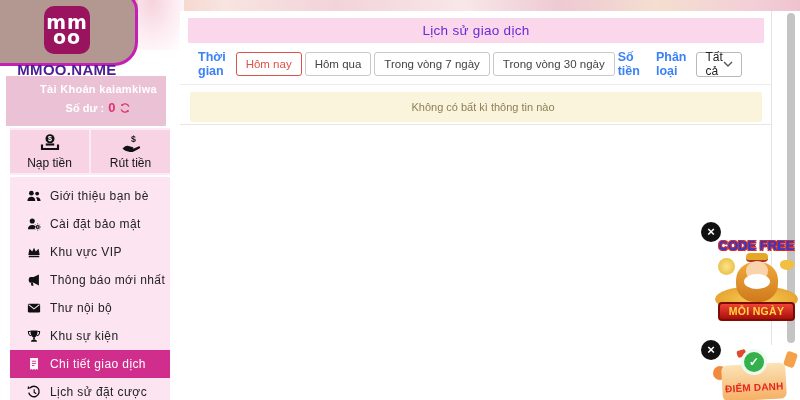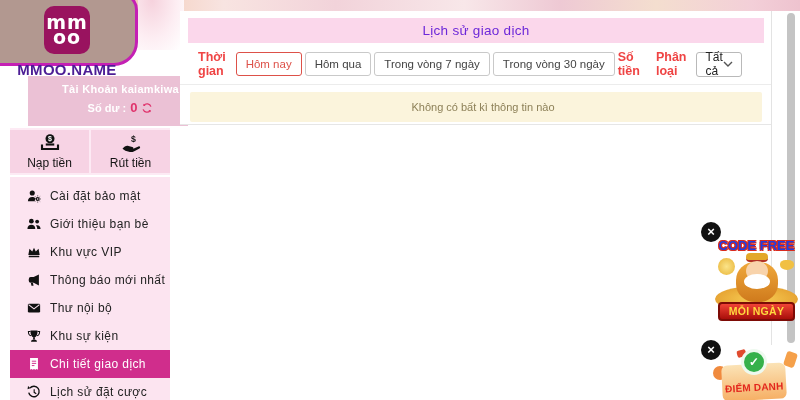--- a/index.html
+++ b/index.html
@@ -18,21 +18,21 @@
     background:#b29890; border:3px solid #c420b4; border-radius:0 18px 24px 0;
     z-index:6; padding-top:4px; cursor:pointer; }
   .logo-square { width:46px; height:48px; margin:7px auto; background:#99135f;
     border-radius:10px; display:flex; flex-direction:column; align-items:center;
     justify-content:center; color:#fff; font-weight:bold; font-size:19px;
     line-height:0.8; letter-spacing:1px; font-family:"DejaVu Sans", sans-serif; }
   .brand-name { text-align:center; color:#4c1d95; font-weight:bold; font-size:15px;
     margin-top:2px; letter-spacing:0.3px; }
 
   
-  .account-box { position:absolute; left:28px; top:76px; width:160px; height:50px;
+  .account-box { position:absolute; left:6px; top:76px; width:160px; height:50px;
     background:#ebc1d5; text-align:center; padding-top:7px;padding-left:25px; }
   .account-title { color:#fff; font-weight:bold; font-size:11px; letter-spacing:0.3px; }
   .balance-line { margin-top:5px; color:#fff; font-weight:bold; font-size:11px;
     display:flex; align-items:center; justify-content:center; gap:4px; }
   .balance-value { color:#e0336c; font-size:13px; font-weight:bold; }
   .refresh-btn { display:inline-flex; cursor:pointer; }
 
   .actions-row { position:absolute; left:10px; top:128px; width:160px; height:47px;
     display:grid; grid-template-columns:1fr 1fr; gap:2px; background:#fdeaf4; padding:2px 0; }
   .action-cell { background:#f7d3e4; display:flex; flex-direction:column;
@@ -46,21 +46,21 @@
   .menu-item .mi { width:14px; height:14px; flex:0 0 14px; display:flex; align-items:center; }
   .menu-item.active { background:#d02d8c; color:#fff; }
 
   
   .main-card { position:absolute; left:180px; top:11px; width:592px; height:114px;
     background:#fff; border-bottom:1px solid #e6e6e6; }
   .panel-header { margin:7px 8px 0; height:25px; background:#fbd7eb; color:#6d28d9;
     font-size:13.5px; text-align:center; line-height:25px; letter-spacing:0.3px; }
   .filter-row { margin-top:8px; height:26px; display:flex; align-items:center;
     padding:0 67px 0 18px; }
-  .filter-label { font-size:12.5px; font-weight:bold; color:#ef4444; margin-right:10px; }
+  .filter-label { font-size:12.5px; font-weight:bold; color:#3b82f6; margin-right:10px; }
   .filter-label.amount { margin-right:16px; }
   .fbtn { font-size:11.5px; padding:5px 9px; background:#fff; border:1px solid #c9c9c9;
     border-radius:3px; margin-right:3px; color:#444; cursor:pointer; white-space:nowrap; }
   .fbtn.selected { color:#dd5149; border-color:#dd5149; }
   .spacer { flex:1; }
   .select-box { width:100px; height:25px; border:1px solid #b9b9b9; border-radius:3px;
     display:flex; align-items:center; padding:0 8px; font-size:12px; color:#222;
     cursor:pointer; background:#fff; }
   .select-box .sel-text { flex:1; }
   .divider { margin-top:7px; border-top:1px solid #ececec; }
@@ -174,40 +174,40 @@
     </span>
     <span class="action-label">Rút tiền</span>
   </div>
 </div>
 
 <div class="menu">
 
   <div class="menu-item">
     <span class="mi">
       <svg width="14" height="14" viewBox="0 0 16 16">
+        <circle cx="5" cy="4.8" r="2.7" fill="#111"></circle>
+        <path d="M.5 13.6c0-3 2-4.7 4.5-4.7s4.5 1.7 4.5 4.7z" fill="#111"></path>
+        <circle cx="11.6" cy="5.2" r="2.2" fill="#111"></circle>
+        <path d="M10.7 13.6h4.8c0-2.6-1.6-4.2-3.8-4.2-.5 0-1 .1-1.5.3 1 1 1.5 2.3 1.5 3.9z" fill="#111"></path>
+      </svg>
+    </span>
+    <span>Giới thiệu bạn bè</span>
+  </div>
+
+  <div class="menu-item">
+    <span class="mi">
+      <svg width="14" height="14" viewBox="0 0 16 16">
         <circle cx="6" cy="4.6" r="2.9" fill="#111"></circle>
         <path d="M1 14c0-3.3 2.2-5 5-5 1.6 0 3 .6 3.9 1.7L8.6 14z" fill="#111"></path>
         <circle cx="12.2" cy="11.4" r="2.3" fill="#111"></circle>
         <circle cx="12.2" cy="11.4" r="0.9" fill="#fce4f0"></circle>
         <path d="M12.2 8.4v-1M12.2 14.4v1M9.2 11.4h-1M15.2 11.4h1M10.1 9.3l-.7-.7M14.3 13.5l.7.7M10.1 13.5l-.7.7M14.3 9.3l.7-.7" stroke="#111" stroke-width="1"></path>
       </svg>
     </span>
     <span>Cài đặt bảo mật</span>
-  </div>
-
-  <div class="menu-item">
-    <span class="mi">
-      <svg width="14" height="14" viewBox="0 0 16 16">
-        <circle cx="5" cy="4.8" r="2.7" fill="#111"></circle>
-        <path d="M.5 13.6c0-3 2-4.7 4.5-4.7s4.5 1.7 4.5 4.7z" fill="#111"></path>
-        <circle cx="11.6" cy="5.2" r="2.2" fill="#111"></circle>
-        <path d="M10.7 13.6h4.8c0-2.6-1.6-4.2-3.8-4.2-.5 0-1 .1-1.5.3 1 1 1.5 2.3 1.5 3.9z" fill="#111"></path>
-      </svg>
-    </span>
-    <span>Giới thiệu bạn bè</span>
   </div>
 
   <div class="menu-item">
     <span class="mi">
       <svg width="14" height="14" viewBox="0 0 16 16">
         <path d="M1.5 11.3 2.8 4.4 6 7.5 8 3.1l2 4.4 3.2-3.1 1.3 6.9z" fill="#111"></path>
         <rect x="2" y="12.2" width="12" height="1.9" rx="0.5" fill="#111"></rect>
       </svg>
     </span>
     <span>Khu vực VIP</span>

